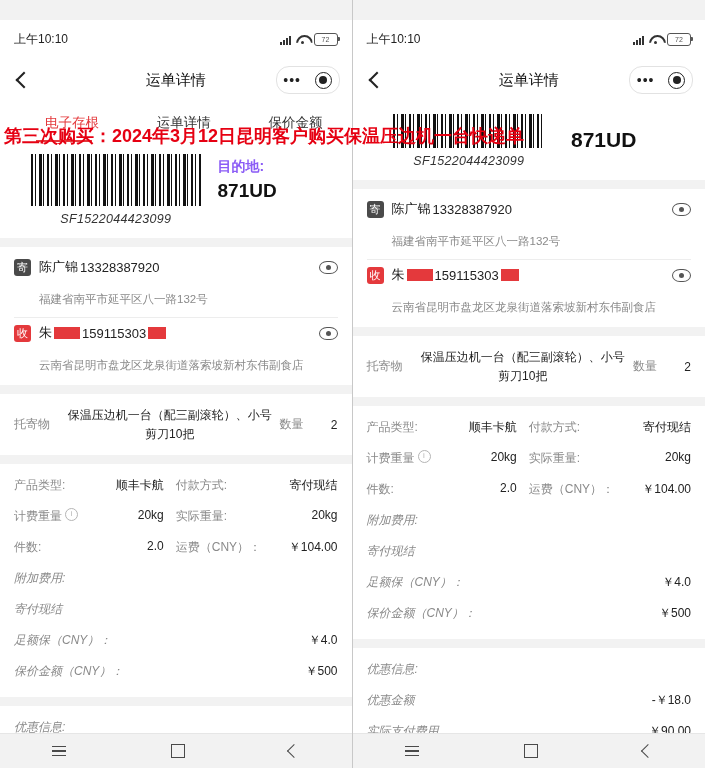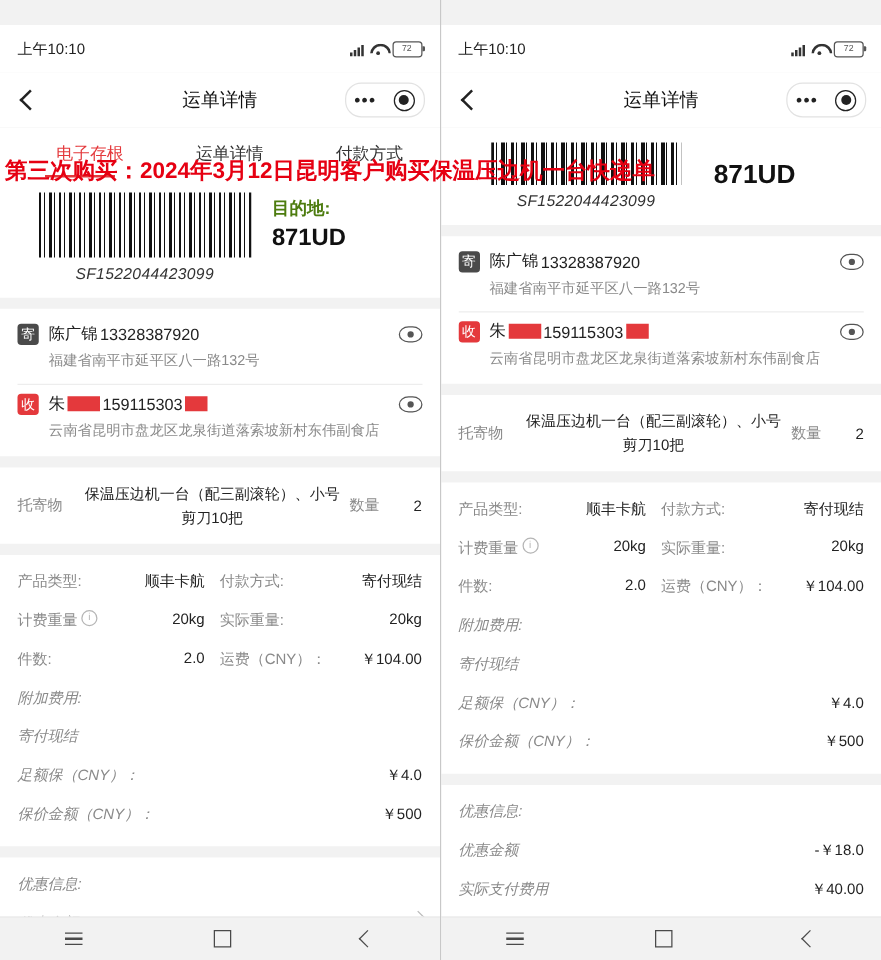--- a/index.html
+++ b/index.html
@@ -244,21 +244,21 @@
     color: #333;
     margin-top: 6px;
     letter-spacing: .3px;
   }
   .dest {
     width: 120px;
     padding-top: 4px;
   }
   .dest-label {
     font-size: 14px;
-    color: #4d7c0f;
+    color: #8b5cf6;
     font-weight: bold;
   }
   .dest-code {
     font-size: 19px;
     color: #111;
     font-weight: bold;
     margin-top: 4px;
   }
 
   
@@ -309,21 +309,21 @@
     display: inline-block;
     background: #e4393c;
     height: 12px;
     vertical-align: middle;
   }
   .r-w26 { width: 26px; }
   .r-w18 { width: 18px; }
   .addr-detail {
     font-size: 11.5px;
     color: #8a8a8a;
-    margin-top: 5px;
+    margin-top: 15px;
     line-height: 1.4;
   }
   .eye {
     width: 19px; height: 13px;
     flex: none;
     margin-top: 3px;
     position: relative;
     cursor: pointer;
   }
   .eye::before {
@@ -473,21 +473,21 @@
         </div>
       </div>
     </div>
 
     <div class="body">
 
       <div class="card">
         <div class="tabs">
           <div class="tab active">电子存根</div>
           <div class="tab">运单详情</div>
-          <div class="tab">付款方式</div>
+          <div class="tab">保价金额</div>
         </div>
         <div class="barcode-wrap">
           <div class="barcode-col">
             <div class="barcode"></div>
             <div class="barcode-num">SF1522044423099</div>
           </div>
           <div class="dest">
             <div class="dest-label">目的地:</div>
             <div class="dest-code">871UD</div>
           </div>
@@ -746,21 +746,21 @@
         <div class="detail">
           <div class="kv">
             <span class="k">优惠信息:</span>
           </div>
           <div class="kv">
             <span class="k">优惠金额</span>
             <span class="v">-￥18.0</span>
           </div>
           <div class="kv">
             <span class="k">实际支付费用</span>
-            <span class="v">￥40.00</span>
+            <span class="v">￥90.00</span>
           </div>
         </div>
       </div>
 
       <div class="card">
         <div class="detail">
           <div class="kv">
             <span class="k">备注：无</span>
           </div>
 

